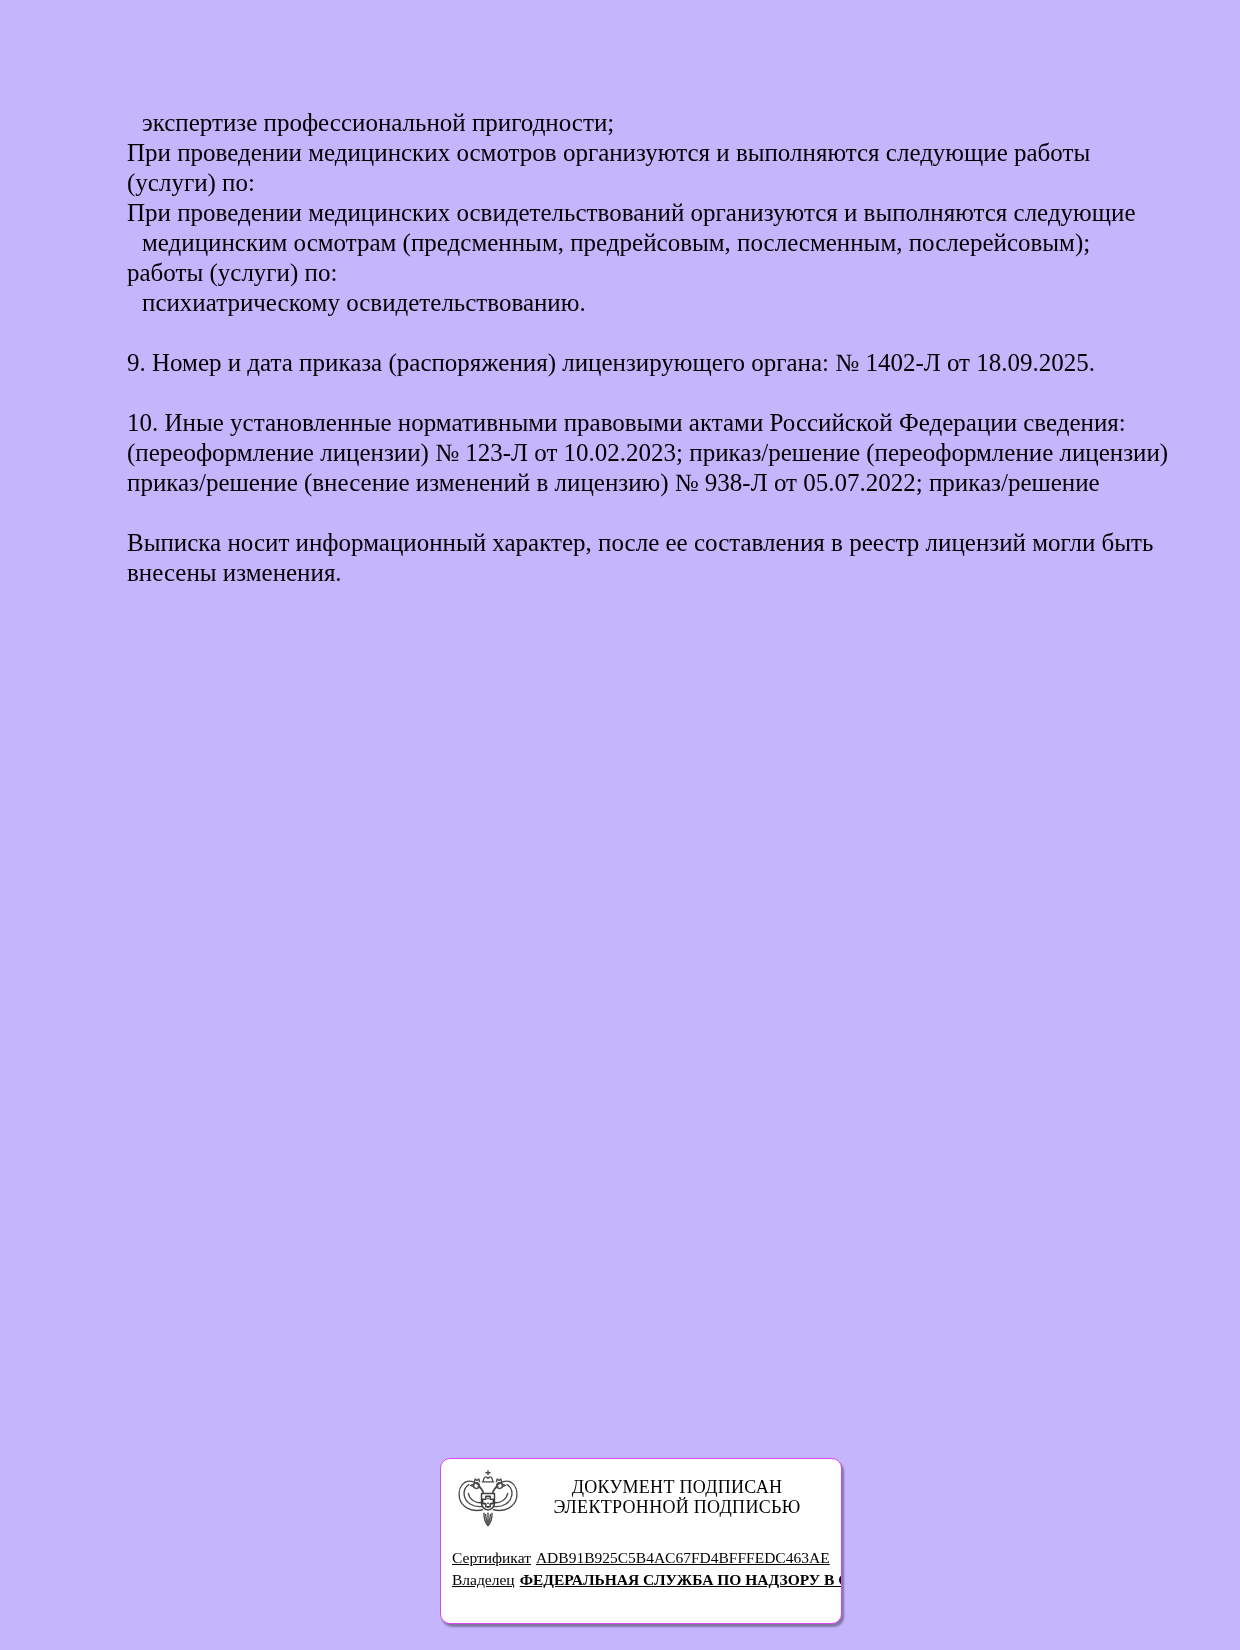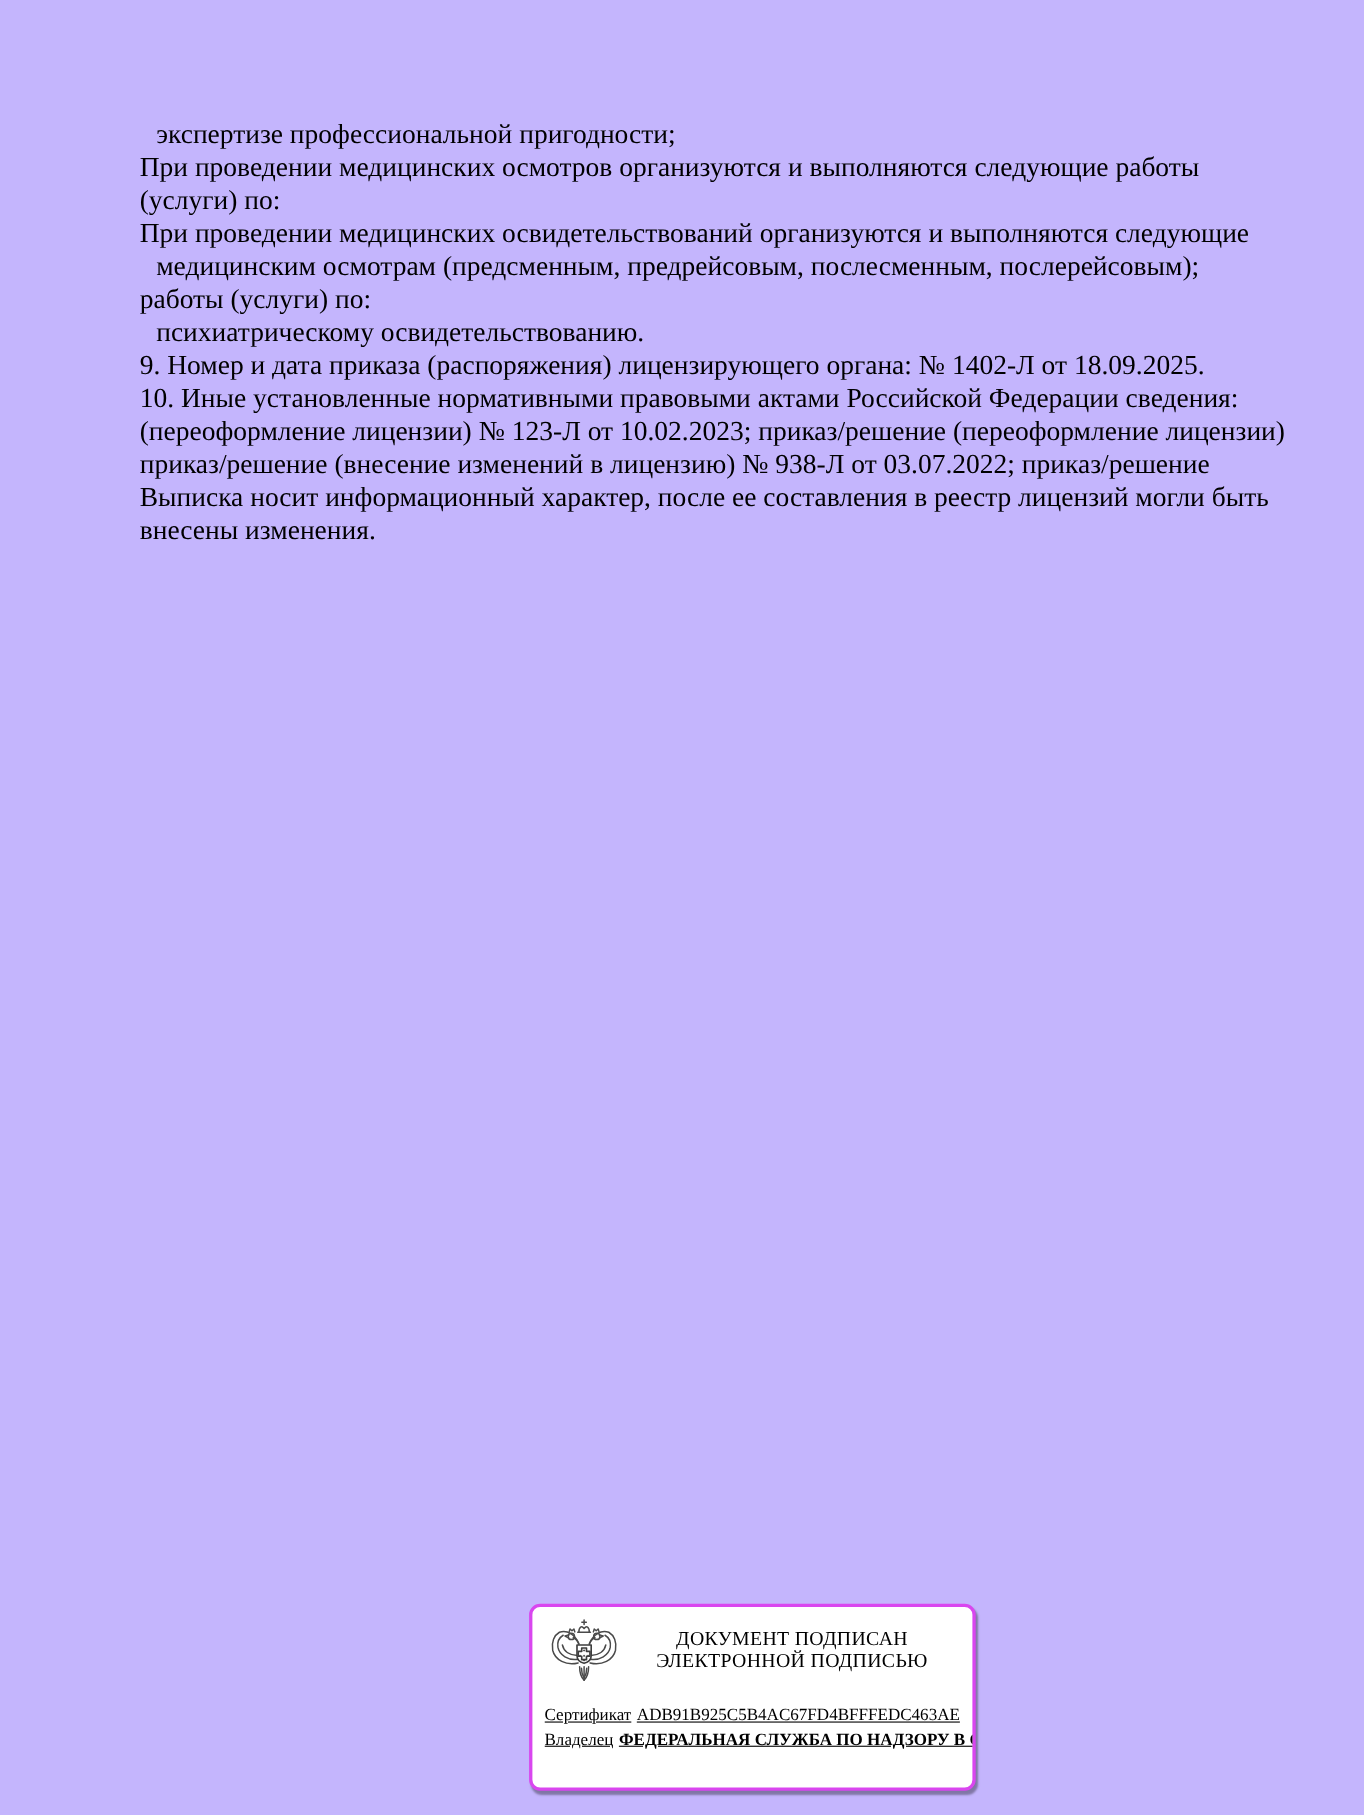--- a/index.html
+++ b/index.html
@@ -15,38 +15,38 @@
   }
 
   
   .body-text {
     position: absolute;
     left: 127px;
     top: 108px;
     width: 1060px;
   }
   .para { margin: 0; }
-  .para + .para { }
+  .para + .para { margin-top: 30px; }
   .line {
     font-size: 25px;
     line-height: 30px;
     height: 30px;
     white-space: nowrap;
   }
   .line.indent { padding-left: 15px; }
 
   
   .stamp {
     position: absolute;
-    left: 481px;
+    left: 440px;
     top: 1458px;
     width: 400px;
     height: 164px;
     background: #ffffff;
-    border: 3px solid #d946ef;
+    border: 1px solid #d946ef;
     border-radius: 10px;
     box-shadow: 2px 3px 2px rgba(0,0,0,0.35);
   }
   .stamp-emblem {
     position: absolute;
     left: 13px;
     top: 9px;
     width: 68px;
     height: 74px;
   }
@@ -96,21 +96,21 @@
       <div class="line indent">психиатрическому освидетельствованию.</div>
     </div>
 
     <div class="para">
       <div class="line">9. Номер и дата приказа (распоряжения) лицензирующего органа: № 1402-Л от 18.09.2025.</div>
     </div>
 
     <div class="para">
       <div class="line">10. Иные установленные нормативными правовыми актами Российской Федерации сведения:</div>
       <div class="line">(переоформление лицензии) № 123-Л от 10.02.2023; приказ/решение (переоформление лицензии)</div>
-      <div class="line">приказ/решение (внесение изменений в лицензию) № 938-Л от 03.07.2022; приказ/решение</div>
+      <div class="line">приказ/решение (внесение изменений в лицензию) № 938-Л от 05.07.2022; приказ/решение</div>
     </div>
 
     <div class="para">
       <div class="line">Выписка носит информационный характер, после ее составления в реестр лицензий могли быть</div>
       <div class="line">внесены изменения.</div>
     </div>
 
   </div>
 
   <div class="stamp">

